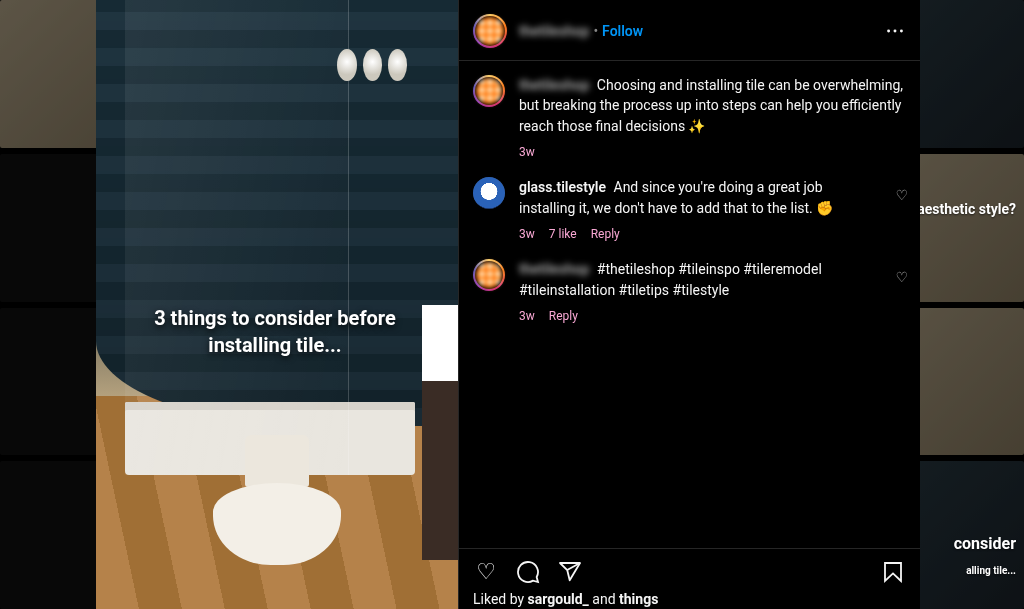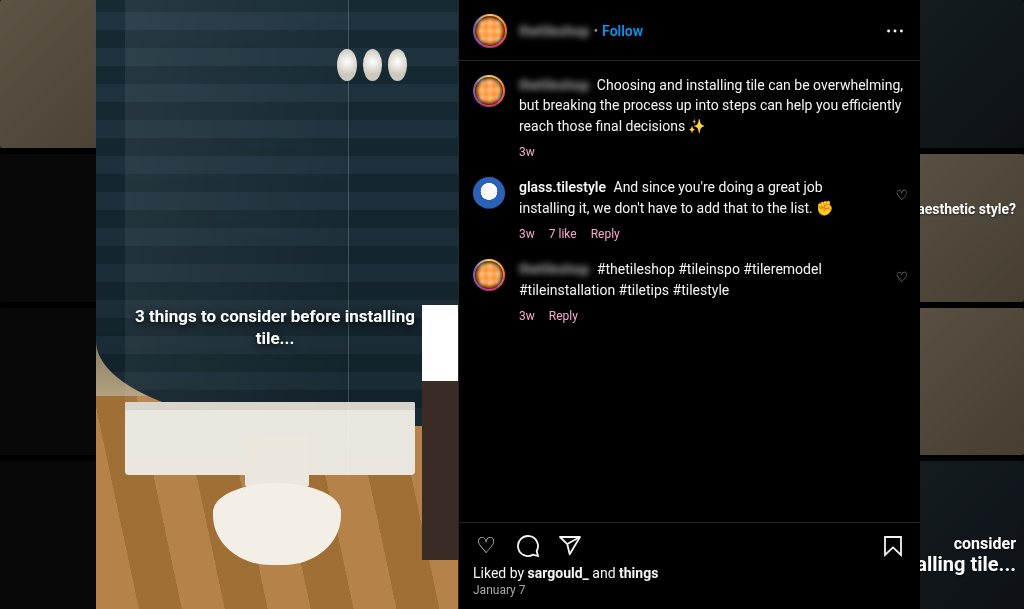--- a/index.html
+++ b/index.html
@@ -130,21 +130,21 @@
     flex:1;
     background:radial-gradient(circle at 50% 40%, #fff, #ccc8bd 60%);
     border-radius:50%;
   }
   .media-text{
     position:absolute;
     left:0; right:4px;
     top:50%;
     text-align:center;
     font-weight:700;
-    font-size:17px;
+    font-size:20px;
     line-height:1.35;
     color:#fff;
     text-shadow:0 2px 6px rgba(0,0,0,0.85);
     padding:0 28px;
   }
 
   .side {
     flex: 1;
     display:flex;
     flex-direction:column;
@@ -316,21 +316,21 @@
     <div class="bg-tile lt"></div>
   <div class="bg-tile dk"></div>
     <div class="bg-tile dk"></div>
     <div class="bg-tile dk"></div>
     <div class="bg-tile dk"></div>
     <div class="bg-tile db"></div>
     <div class="bg-tile db"></div>
 </div>
 <div class="bg-overlay-text" style="top:200px">an aesthetic style?</div>
 <div class="bg-overlay-text" style="bottom:54px;font-size:16px">consider</div>
-<div class="bg-overlay-text" style="bottom:32px;font-size:20px">alling tile...</div>
+<div class="bg-overlay-text" style="bottom:32px;font-size:10px">alling tile...</div>
 
 <div class="modal">
 
   <div class="media">
     <div class="media-floor"></div>
     <div class="media-wall"></div>
     <div class="media-shower-base"></div>
     <div class="media-glass"></div>
     <div class="media-light">
         <span></span>
@@ -418,16 +418,15 @@
       <div class="icon-btn">
         <svg width="24" height="24" viewBox="0 0 24 24" fill="none" stroke="currentColor" stroke-width="1.8">
             <path d="M20 21 12 13.44 4 21V3h16Z"></path>
           </svg>
       </div>
     </div>
 
     <div class="likes-line">
       <span>Liked by </span><b>sargould_</b><span> and </span><b>things</b>
     </div>
-    <div class="date-line">January 7</div>
 
   </div>
 </div>
 
 </body></html>

